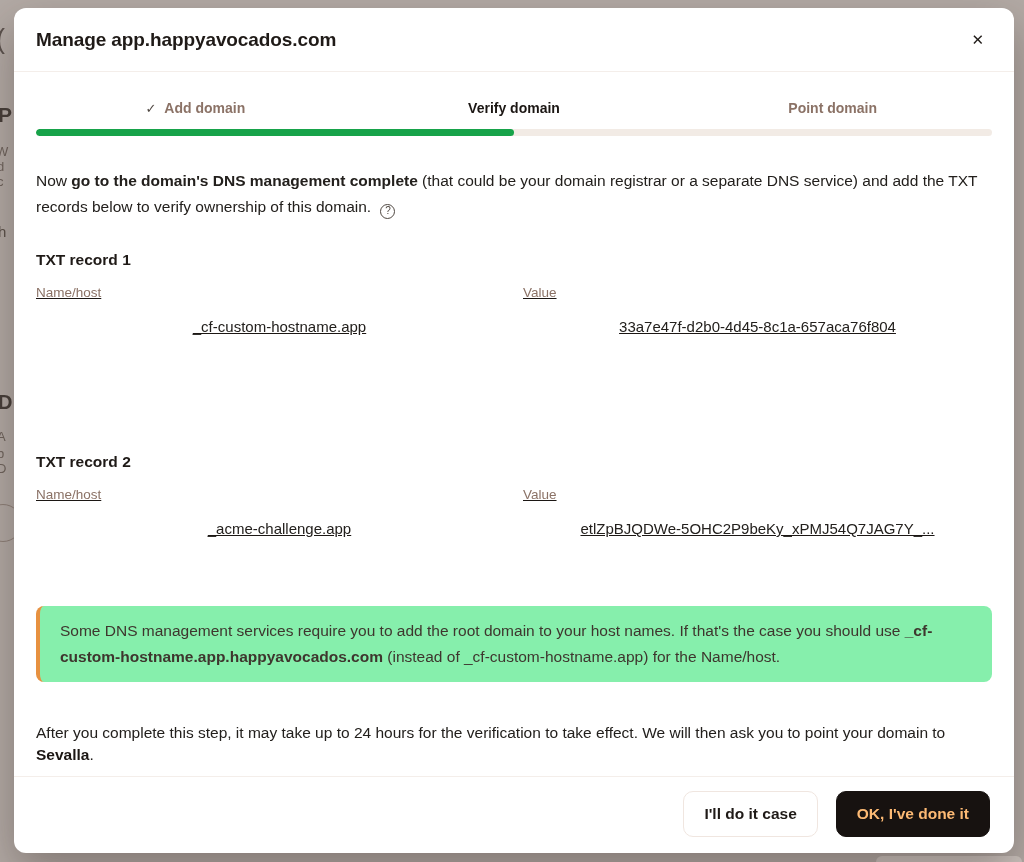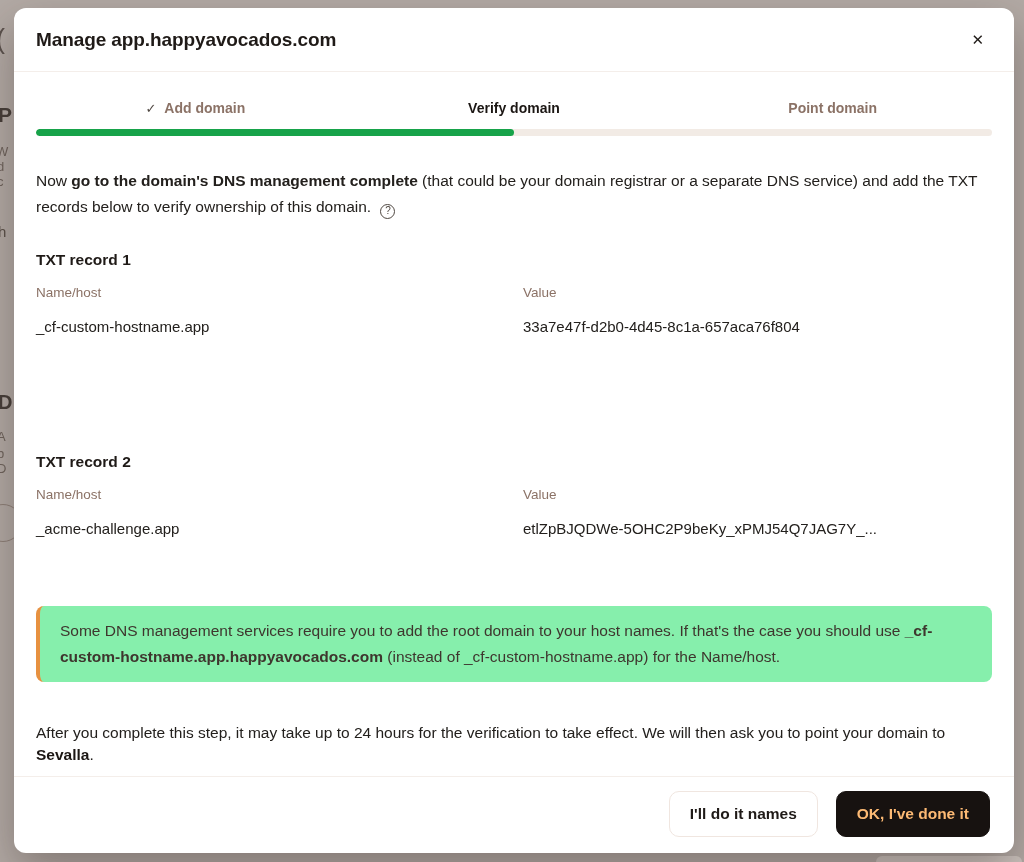--- a/index.html
+++ b/index.html
@@ -77,23 +77,23 @@
     display: inline-flex; align-items: center; justify-content: center;
     width: 15px; height: 15px; border: 1.3px solid #4f4741; border-radius: 50%;
     font-size: 10px; line-height: 1; color: #4f4741; vertical-align: -2px;
     margin-left: 5px; cursor: pointer; font-weight: 400;
   }
 
   
   .record { margin-top: 30px; }
   .record.second { margin-top: 116px; }
   .record-title { font-size: 15.5px; font-weight: 700; color: #1f1a17; line-height: 20px; }
-  .cols { display: grid; grid-template-columns: 487px 1fr; }
+  .cols { display: grid; grid-template-columns: 487px 1fr; text-decoration: underline; }
   .cols.labels { margin-top: 14px; }
-  .cols.vals { margin-top: 16px; }
+  .cols.vals { margin-top: 16px; text-align: center; }
   .col-label { font-size: 13.5px; color: #8b7266; line-height: 17px; }
   .col-value { font-size: 15px; color: #23201d; line-height: 19px; }
 
   
   .warning {
     margin-top: 68px; background: #86efac; border-left: 4px solid #e79140;
     border-radius: 8px; padding: 12px 20px;
     font-size: 15.5px; line-height: 26px; color: #3e362e;
   }
 
@@ -184,17 +184,17 @@
       </div>
     </section>
 
     <div class="warning"><span>Some DNS management services require you to add the root domain to your host names. If that's the case you should use </span><b>_cf-custom-hostname.app.happyavocados.com</b><span> (instead of _cf-custom-hostname.app) for the Name/host.</span></div>
 
     <p class="note"><span>After you complete this step, it may take up to 24 hours for the verification to take effect. We will then ask you to point your domain to </span><span class="brand-link">Sevalla</span><span>.</span></p>
 
   </div>
 
   <div class="modal-footer">
-    <button class="btn secondary">I'll do it names</button>
+    <button class="btn secondary">I'll do it case</button>
     <button class="btn primary">OK, I've done it</button>
   </div>
 
 </div>
 
 </body></html>

